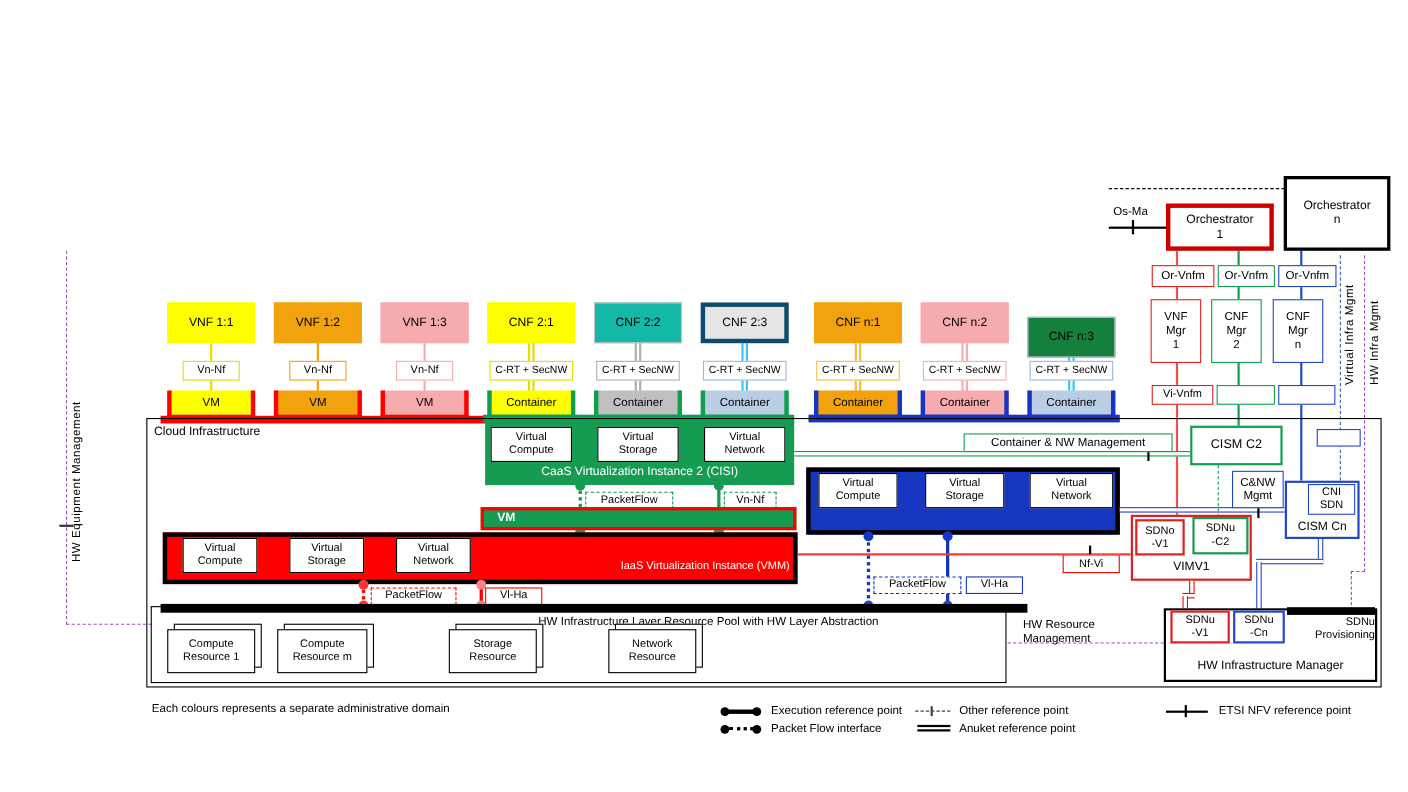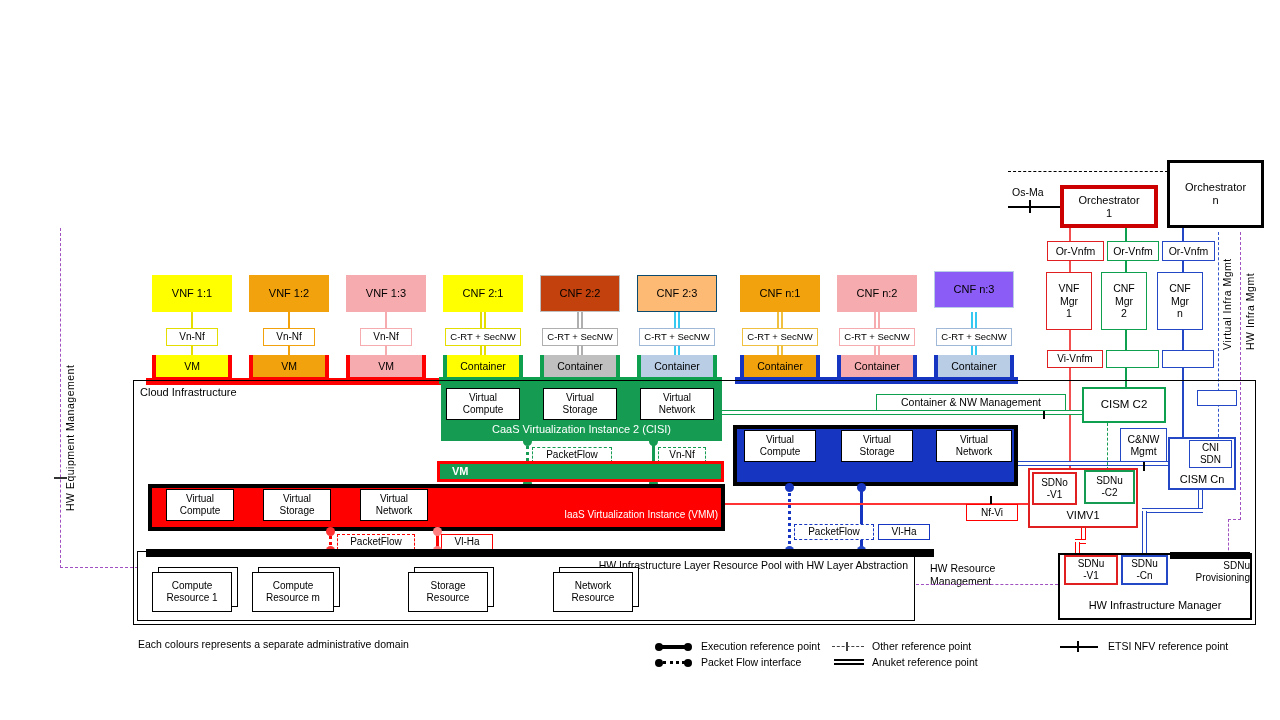--- a/index.html
+++ b/index.html
@@ -74,41 +74,41 @@
 <div class="b" style="left:346px;top:275px;width:80px;height:37px;background:#F6ABAE;border:1px solid #F6ABAE">VNF 1:3</div>
 <div class="b" style="left:360px;top:328px;width:52px;height:18px;border:1px solid #F6ABAE;font-size:10px">Vn-Nf</div>
 <div class="b" style="left:346px;top:355px;width:80px;height:26px;background:#F6ABAE;border:4px solid #FF0000;border-top:none;font-size:10.5px">VM</div>
 
 <div class="ln" style="left:480px;top:312px;width:6px;height:45px;border-left:2px solid #E3DD00;border-right:2px solid #E3DD00;box-sizing:border-box"></div>
 <div class="b" style="left:443px;top:275px;width:80px;height:37px;background:#FFFF00;border:1px solid #FFFF00">CNF 2:1</div>
 <div class="b" style="left:445px;top:328px;width:76px;height:18px;border:1px solid #E3DD00;font-size:9.5px">C-RT + SecNW</div>
 <div class="b" style="left:443px;top:355px;width:80px;height:26px;background:#FFFF00;border:4px solid #0EA04E;border-top:none;font-size:10.5px">Container</div>
 
 <div class="ln" style="left:577px;top:312px;width:6px;height:45px;border-left:2px solid #AFAFAF;border-right:2px solid #AFAFAF;box-sizing:border-box"></div>
-<div class="b" style="left:540px;top:275px;width:80px;height:37px;background:#c2410c;border:1px solid #BFBFBF">CNF 2:2</div>
+<div class="b" style="left:540px;top:275px;width:80px;height:37px;background:#14b8a6;border:1px solid #BFBFBF">CNF 2:2</div>
 <div class="b" style="left:542px;top:328px;width:76px;height:18px;border:1px solid #AFAFAF;font-size:9.5px">C-RT + SecNW</div>
 <div class="b" style="left:540px;top:355px;width:80px;height:26px;background:#BFBFBF;border:4px solid #0EA04E;border-top:none;font-size:10.5px">Container</div>
 
 <div class="ln" style="left:674px;top:312px;width:6px;height:45px;border-left:2px solid #35C8F0;border-right:2px solid #35C8F0;box-sizing:border-box"></div>
-<div class="b" style="left:637px;top:275px;width:80px;height:37px;background:#fdba74;border:1px solid #0c4a6e">CNF 2:3</div>
+<div class="b" style="left:637px;top:275px;width:80px;height:37px;background:#e5e5e5;border:4px solid #0c4a6e">CNF 2:3</div>
 <div class="b" style="left:639px;top:328px;width:76px;height:18px;border:1px solid #9FB8D8;font-size:9.5px">C-RT + SecNW</div>
 <div class="b" style="left:637px;top:355px;width:80px;height:26px;background:#B9CDE5;border:4px solid #0EA04E;border-top:none;font-size:10.5px">Container</div>
 
 <div class="ln" style="left:777px;top:312px;width:6px;height:45px;border-left:2px solid #F0C040;border-right:2px solid #F0C040;box-sizing:border-box"></div>
 <div class="b" style="left:740px;top:275px;width:80px;height:37px;background:#F2A20C;border:1px solid #F2A20C">CNF n:1</div>
 <div class="b" style="left:742px;top:328px;width:76px;height:18px;border:1px solid #F0C040;font-size:9.5px">C-RT + SecNW</div>
 <div class="b" style="left:740px;top:355px;width:80px;height:26px;background:#F2A20C;border:4px solid #1636C1;border-top:none;font-size:10.5px">Container</div>
 
 <div class="ln" style="left:874px;top:312px;width:6px;height:45px;border-left:2px solid #F6ABAE;border-right:2px solid #F6ABAE;box-sizing:border-box"></div>
 <div class="b" style="left:837px;top:275px;width:80px;height:37px;background:#F6ABAE;border:1px solid #F6ABAE">CNF n:2</div>
 <div class="b" style="left:839px;top:328px;width:76px;height:18px;border:1px solid #F6ABAE;font-size:9.5px">C-RT + SecNW</div>
 <div class="b" style="left:837px;top:355px;width:80px;height:26px;background:#F6ABAE;border:4px solid #1636C1;border-top:none;font-size:10.5px">Container</div>
 
 <div class="ln" style="left:971px;top:312px;width:6px;height:45px;border-left:2px solid #35C8F0;border-right:2px solid #35C8F0;box-sizing:border-box"></div>
-<div class="b" style="left:934px;top:271px;width:80px;height:37px;background:#8b5cf6;border:1px solid #B9CDE5">CNF n:3</div>
+<div class="b" style="left:934px;top:288px;width:80px;height:37px;background:#15803d;border:1px solid #B9CDE5">CNF n:3</div>
 <div class="b" style="left:936px;top:328px;width:76px;height:18px;border:1px solid #9FB8D8;font-size:9.5px">C-RT + SecNW</div>
 <div class="b" style="left:934px;top:355px;width:80px;height:26px;background:#B9CDE5;border:4px solid #1636C1;border-top:none;font-size:10.5px">Container</div>
 
 <div class="ln" style="left:146px;top:378px;width:308px;height:7px;background:#FF0000"></div>
 <div class="ln" style="left:439px;top:377px;width:283px;height:7px;background:#0EA04E"></div>
 <div class="ln" style="left:735px;top:377px;width:283px;height:7px;background:#1636C1"></div>
 
 <div class="ln" style="left:133px;top:380px;width:1123px;height:245px;border:1.5px solid #000;box-sizing:border-box"></div>
 <div class="t" style="left:140px;top:386px;font-size:11px">Cloud  Infrastructure</div>
 
@@ -200,21 +200,21 @@
 
 <div class="dbl" style="left:1081px;top:528px;width:5px;height:13px;border-left:1.5px solid #FF0000;border-right:1.5px solid #FF0000"></div>
 <div class="dbl" style="left:1075px;top:539px;width:11px;height:5px;border-top:1.5px solid #FF0000;border-bottom:1.5px solid #FF0000"></div>
 <div class="dbl" style="left:1075px;top:542px;width:5px;height:14px;border-left:1.5px solid #FF0000;border-right:1.5px solid #FF0000"></div>
 <div class="dbl" style="left:1198px;top:490px;width:5px;height:22px;border-left:1.5px solid #2447C5;border-right:1.5px solid #2447C5"></div>
 <div class="dbl" style="left:1142px;top:508px;width:61px;height:5px;border-top:1.5px solid #2447C5;border-bottom:1.5px solid #2447C5"></div>
 <div class="dbl" style="left:1142px;top:511px;width:5px;height:44px;border-left:1.5px solid #2447C5;border-right:1.5px solid #2447C5"></div>
 
 <div class="ln" style="left:146px;top:549px;width:788px;height:8px;background:#000"></div>
 <div class="ln" style="left:137px;top:551px;width:778px;height:70px;border:1.5px solid #000;box-sizing:border-box"></div>
-<div class="t" style="left:380px;top:559px;width:528px;text-align:right;font-size:10.5px">HW Infrastructure Layer Resource Pool with HW Layer Abstraction</div>
+<div class="t" style="left:380px;top:559px;width:528px;text-align:center;font-size:10.5px">HW Infrastructure Layer Resource Pool with HW Layer Abstraction</div>
 
 <div class="ln" style="left:158px;top:567px;width:80px;height:40px;border:1.5px solid #000;background:#fff;box-sizing:border-box"></div>
 <div class="b" style="left:152px;top:572px;width:80px;height:40px;border:1.5px solid #000;font-size:10px">Compute
 Resource 1</div>
 <div class="ln" style="left:258px;top:567px;width:82px;height:40px;border:1.5px solid #000;background:#fff;box-sizing:border-box"></div>
 <div class="b" style="left:252px;top:572px;width:82px;height:40px;border:1.5px solid #000;font-size:10px">Compute
 Resource m</div>
 <div class="ln" style="left:414px;top:567px;width:80px;height:40px;border:1.5px solid #000;background:#fff;box-sizing:border-box"></div>
 <div class="b" style="left:408px;top:572px;width:80px;height:40px;border:1.5px solid #000;font-size:10px">Storage
 Resource</div>

